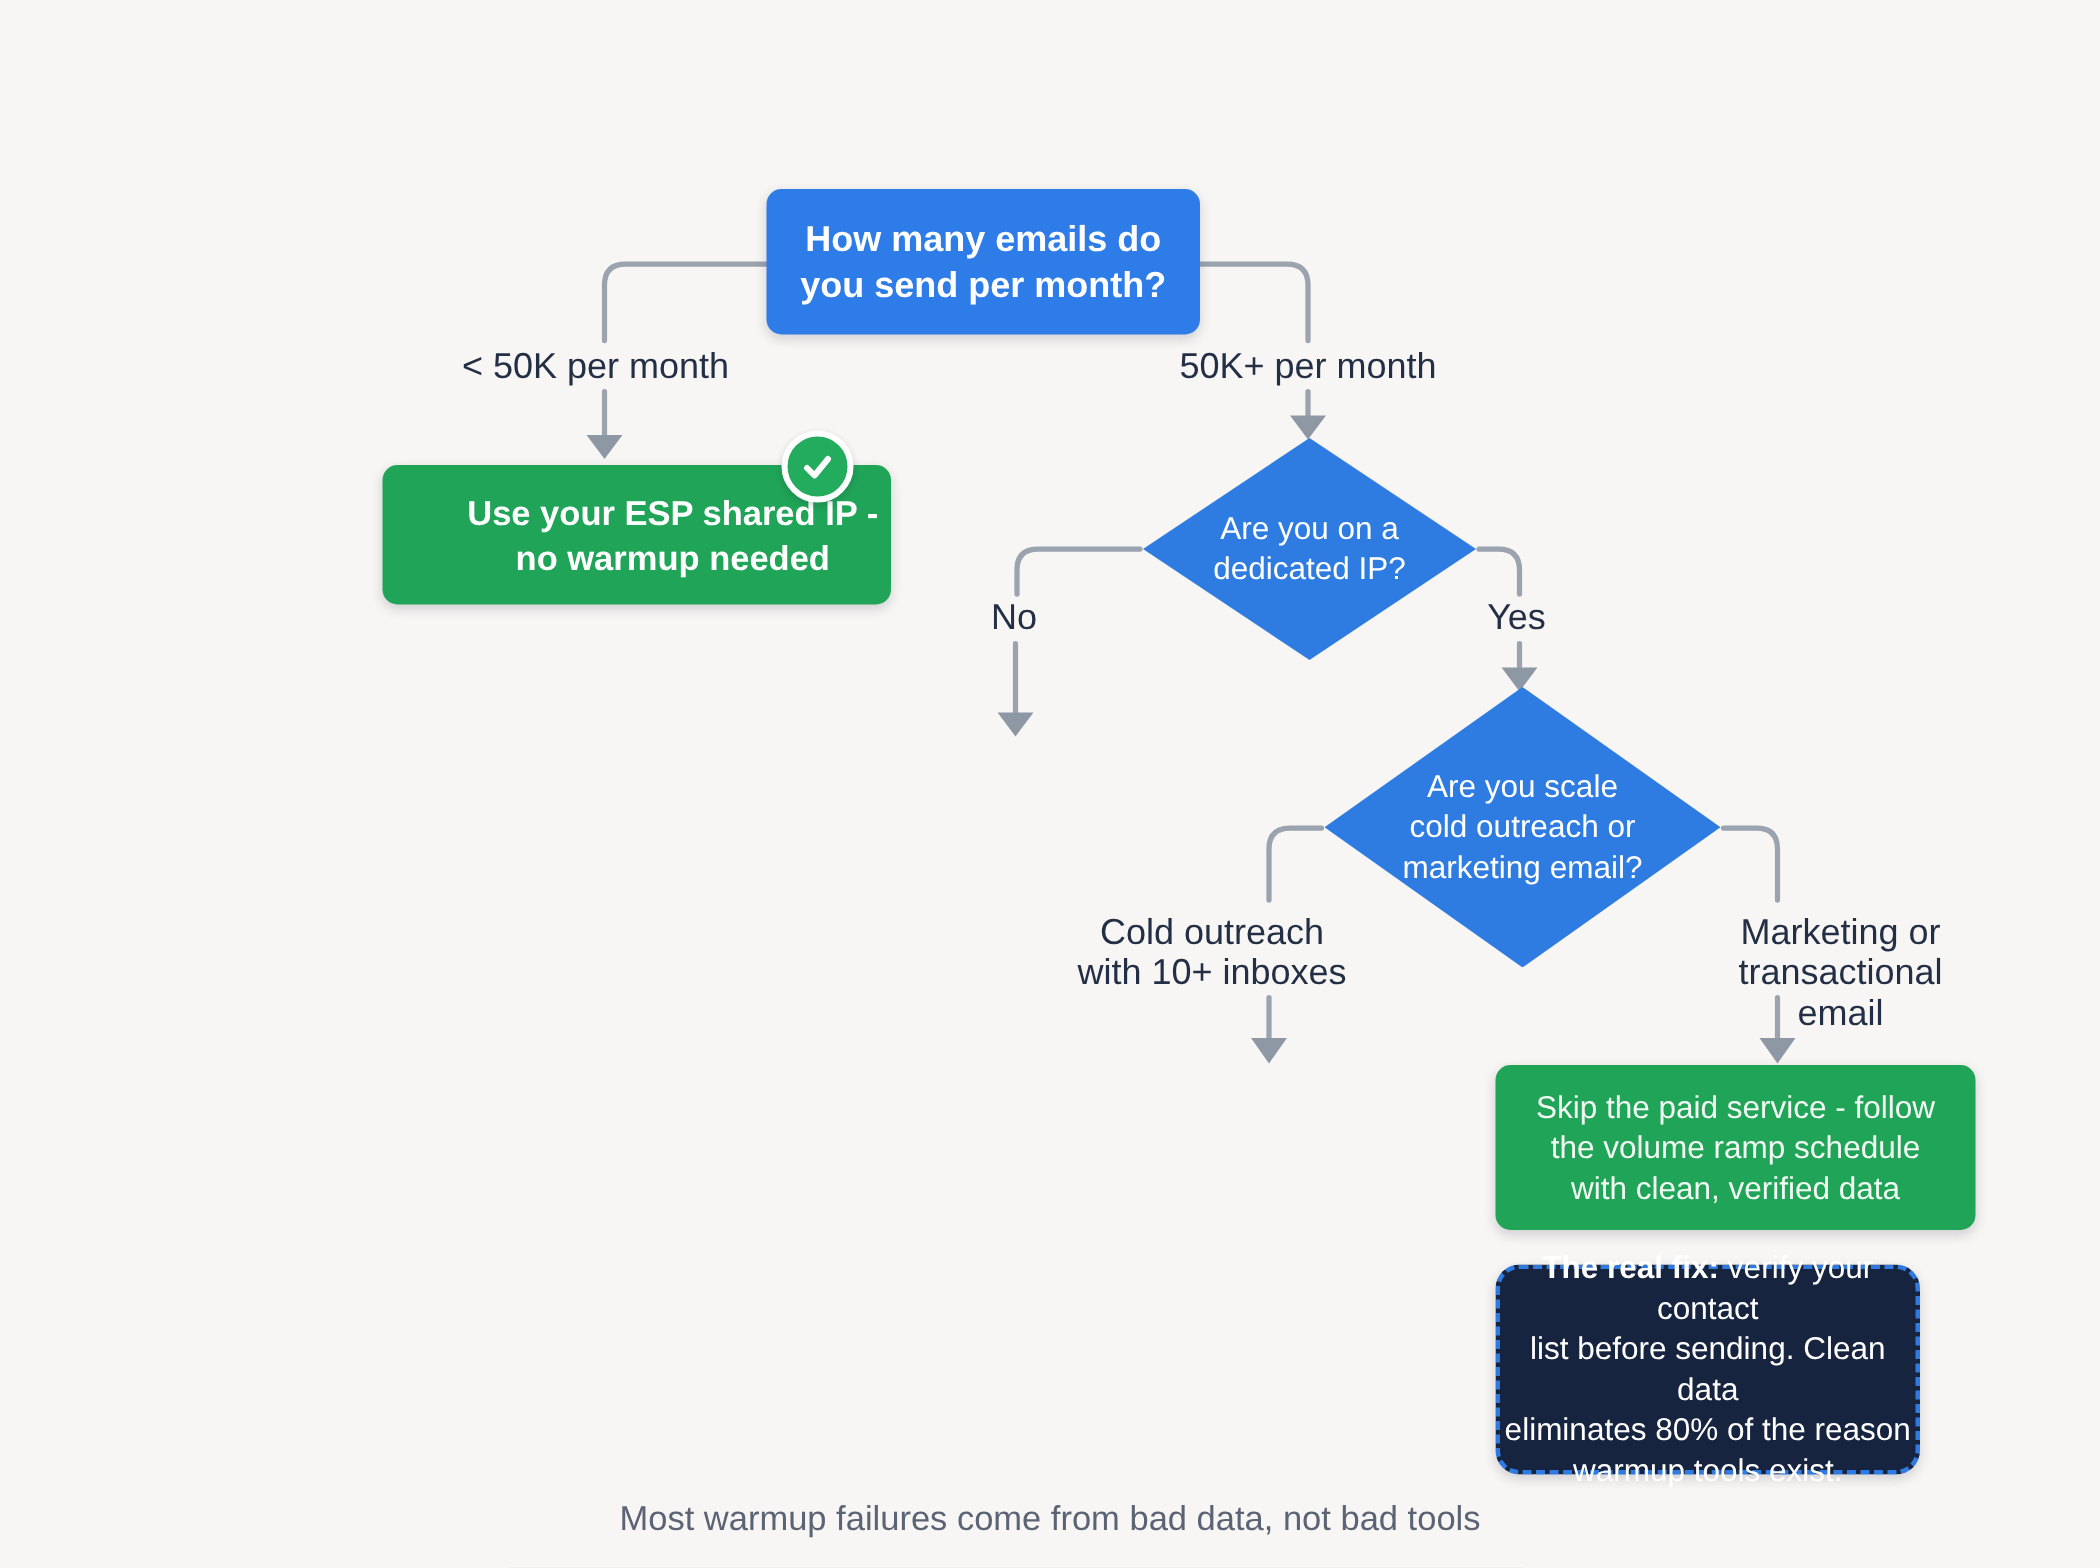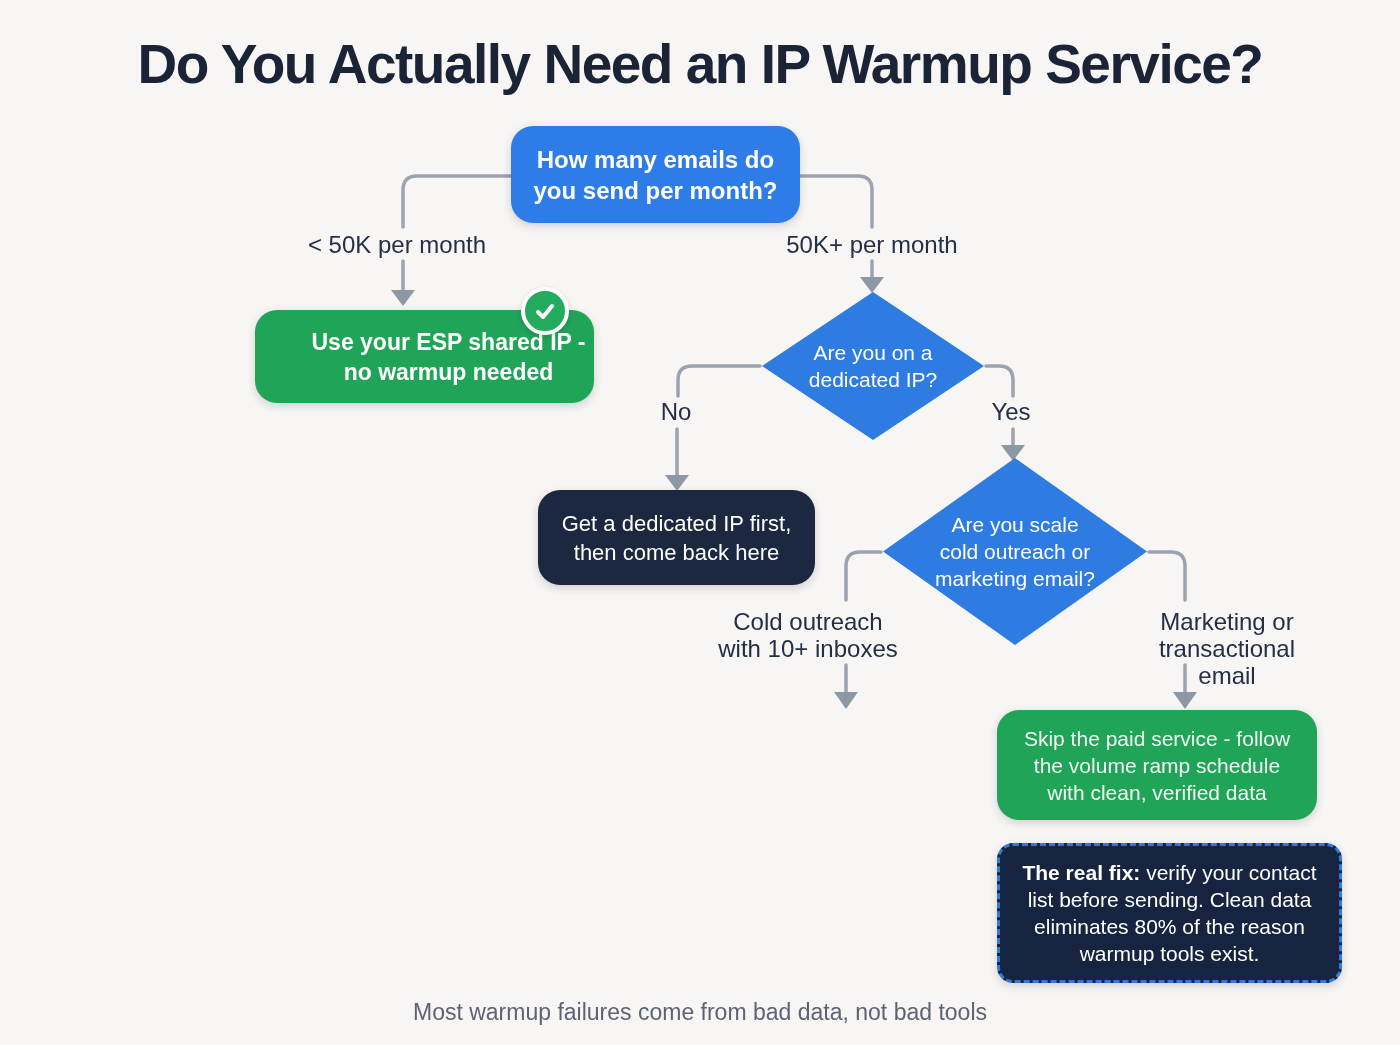--- a/index.html
+++ b/index.html
@@ -29,21 +29,21 @@
     position: absolute;
     left: 0; top: 0;
     pointer-events: none;
   }
   .node {
     position: absolute;
     display: flex;
     align-items: center;
     justify-content: center;
     text-align: center;
-    border-radius: 22px;
+    border-radius: 10px;
     color: #ffffff;
     white-space: pre-line;
     box-shadow: 0 3px 8px rgba(25, 35, 60, 0.18);
   }
   .node-root {
     left: 511px; top: 126px; width: 289px; height: 97px;
     background: #2e7ce8;
     font-size: 24px; font-weight: 700; line-height: 31px;
   }
   .node-esp {
@@ -76,21 +76,21 @@
     font-size: 21px; font-weight: 500; line-height: 27px;
     color: #fdf6ef;
   }
   .node-skip {
     left: 997px; top: 710px; width: 320px; height: 110px;
     background: #20a457;
     font-size: 21px; font-weight: 500; line-height: 27px;
     color: #f2faf4;
   }
   .node-realfix {
-    left: 997px; top: 843px; width: 345px; height: 140px;
+    left: 997px; top: 843px; width: 283px; height: 140px;
     background: #16243f;
     border: 3.5px dashed #2f7ae0;
     box-sizing: border-box;
     border-radius: 16px;
     font-size: 21px; font-weight: 400; line-height: 27px;
     display: flex; align-items: center; justify-content: center;
   }
   .node-realfix .inner { white-space: pre-line; text-align: center; }
   .node-realfix b { font-weight: 700; }
   .edge-label {
@@ -121,21 +121,20 @@
     text-align: center;
     font-size: 23px;
     color: #5b6474;
   }
 </style>
 </head>
 <body>
 
 <div class="canvas">
 
-  <div class="title">Do You Actually Need an IP Warmup Service?</div>
 
   <svg class="connectors" width="1400" height="1045" viewBox="0 0 1400 1045">
     <g fill="none" stroke="#9aa3ae" stroke-width="3.5" stroke-linecap="round">
       <path d="M 511 176 L 417 176 Q 403 176 403 190 L 403 227"></path>
       <path d="M 403 261 L 403 291"></path>
       <path d="M 800 176 L 858 176 Q 872 176 872 190 L 872 227"></path>
       <path d="M 872 261 L 872 278"></path>
       <path d="M 760 366 L 692 366 Q 678 366 678 380 L 678 396"></path>
       <path d="M 677 429 L 677 476"></path>
       <path d="M 986 366 L 999 366 Q 1013 366 1013 380 L 1013 396"></path>
@@ -169,22 +168,20 @@
       <polyline points="7,15 12,20 21,9" fill="none" stroke="#ffffff" stroke-width="4" stroke-linecap="round" stroke-linejoin="round"></polyline>
     </svg>
   </div>
 
   <div class="diamond diamond-1">Are you on a
 dedicated IP?</div>
 
   <div class="edge-label" style="left:676px; top:398px;">No</div>
   <div class="edge-label" style="left:1011px; top:398px;">Yes</div>
 
-  <div class="node node-dedicated">Get a dedicated IP first,
-then come back here</div>
 
   <div class="diamond diamond-2">Are you scale
 cold outreach or
 marketing email?</div>
 
   <div class="edge-label" style="left:808px; top:608px;">Cold outreach
 with 10+ inboxes</div>
   <div class="edge-label" style="left:1183px; top:608px;margin-left:44px;">Marketing or
 transactional email</div>
 

